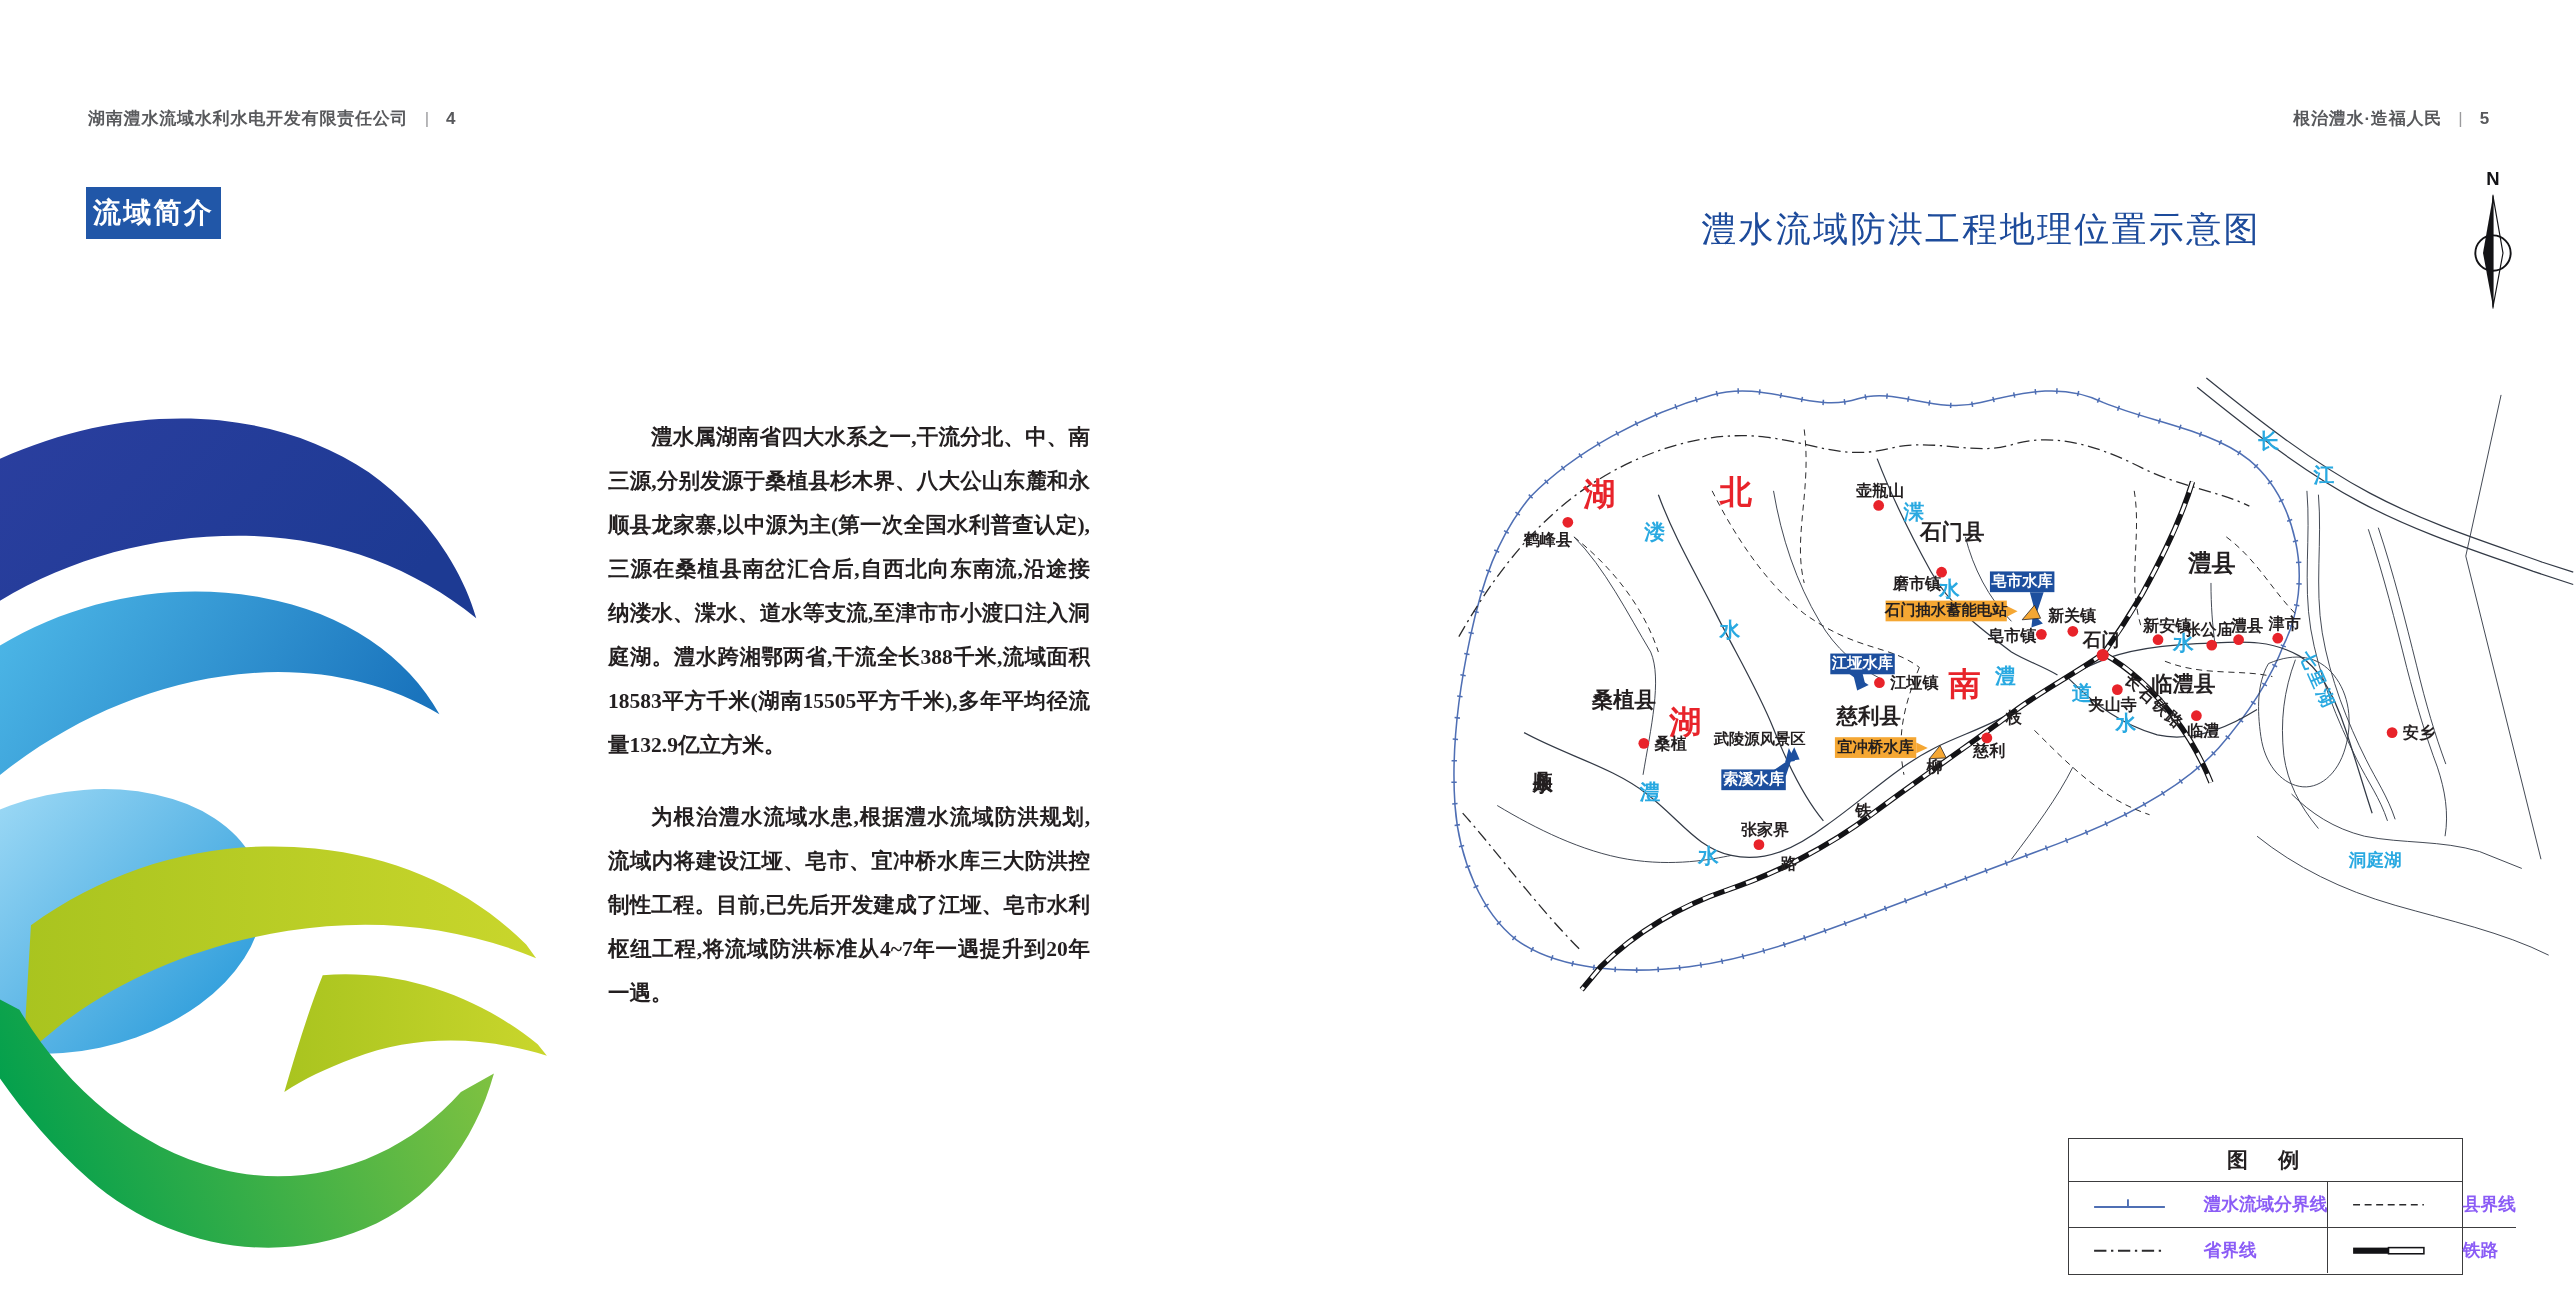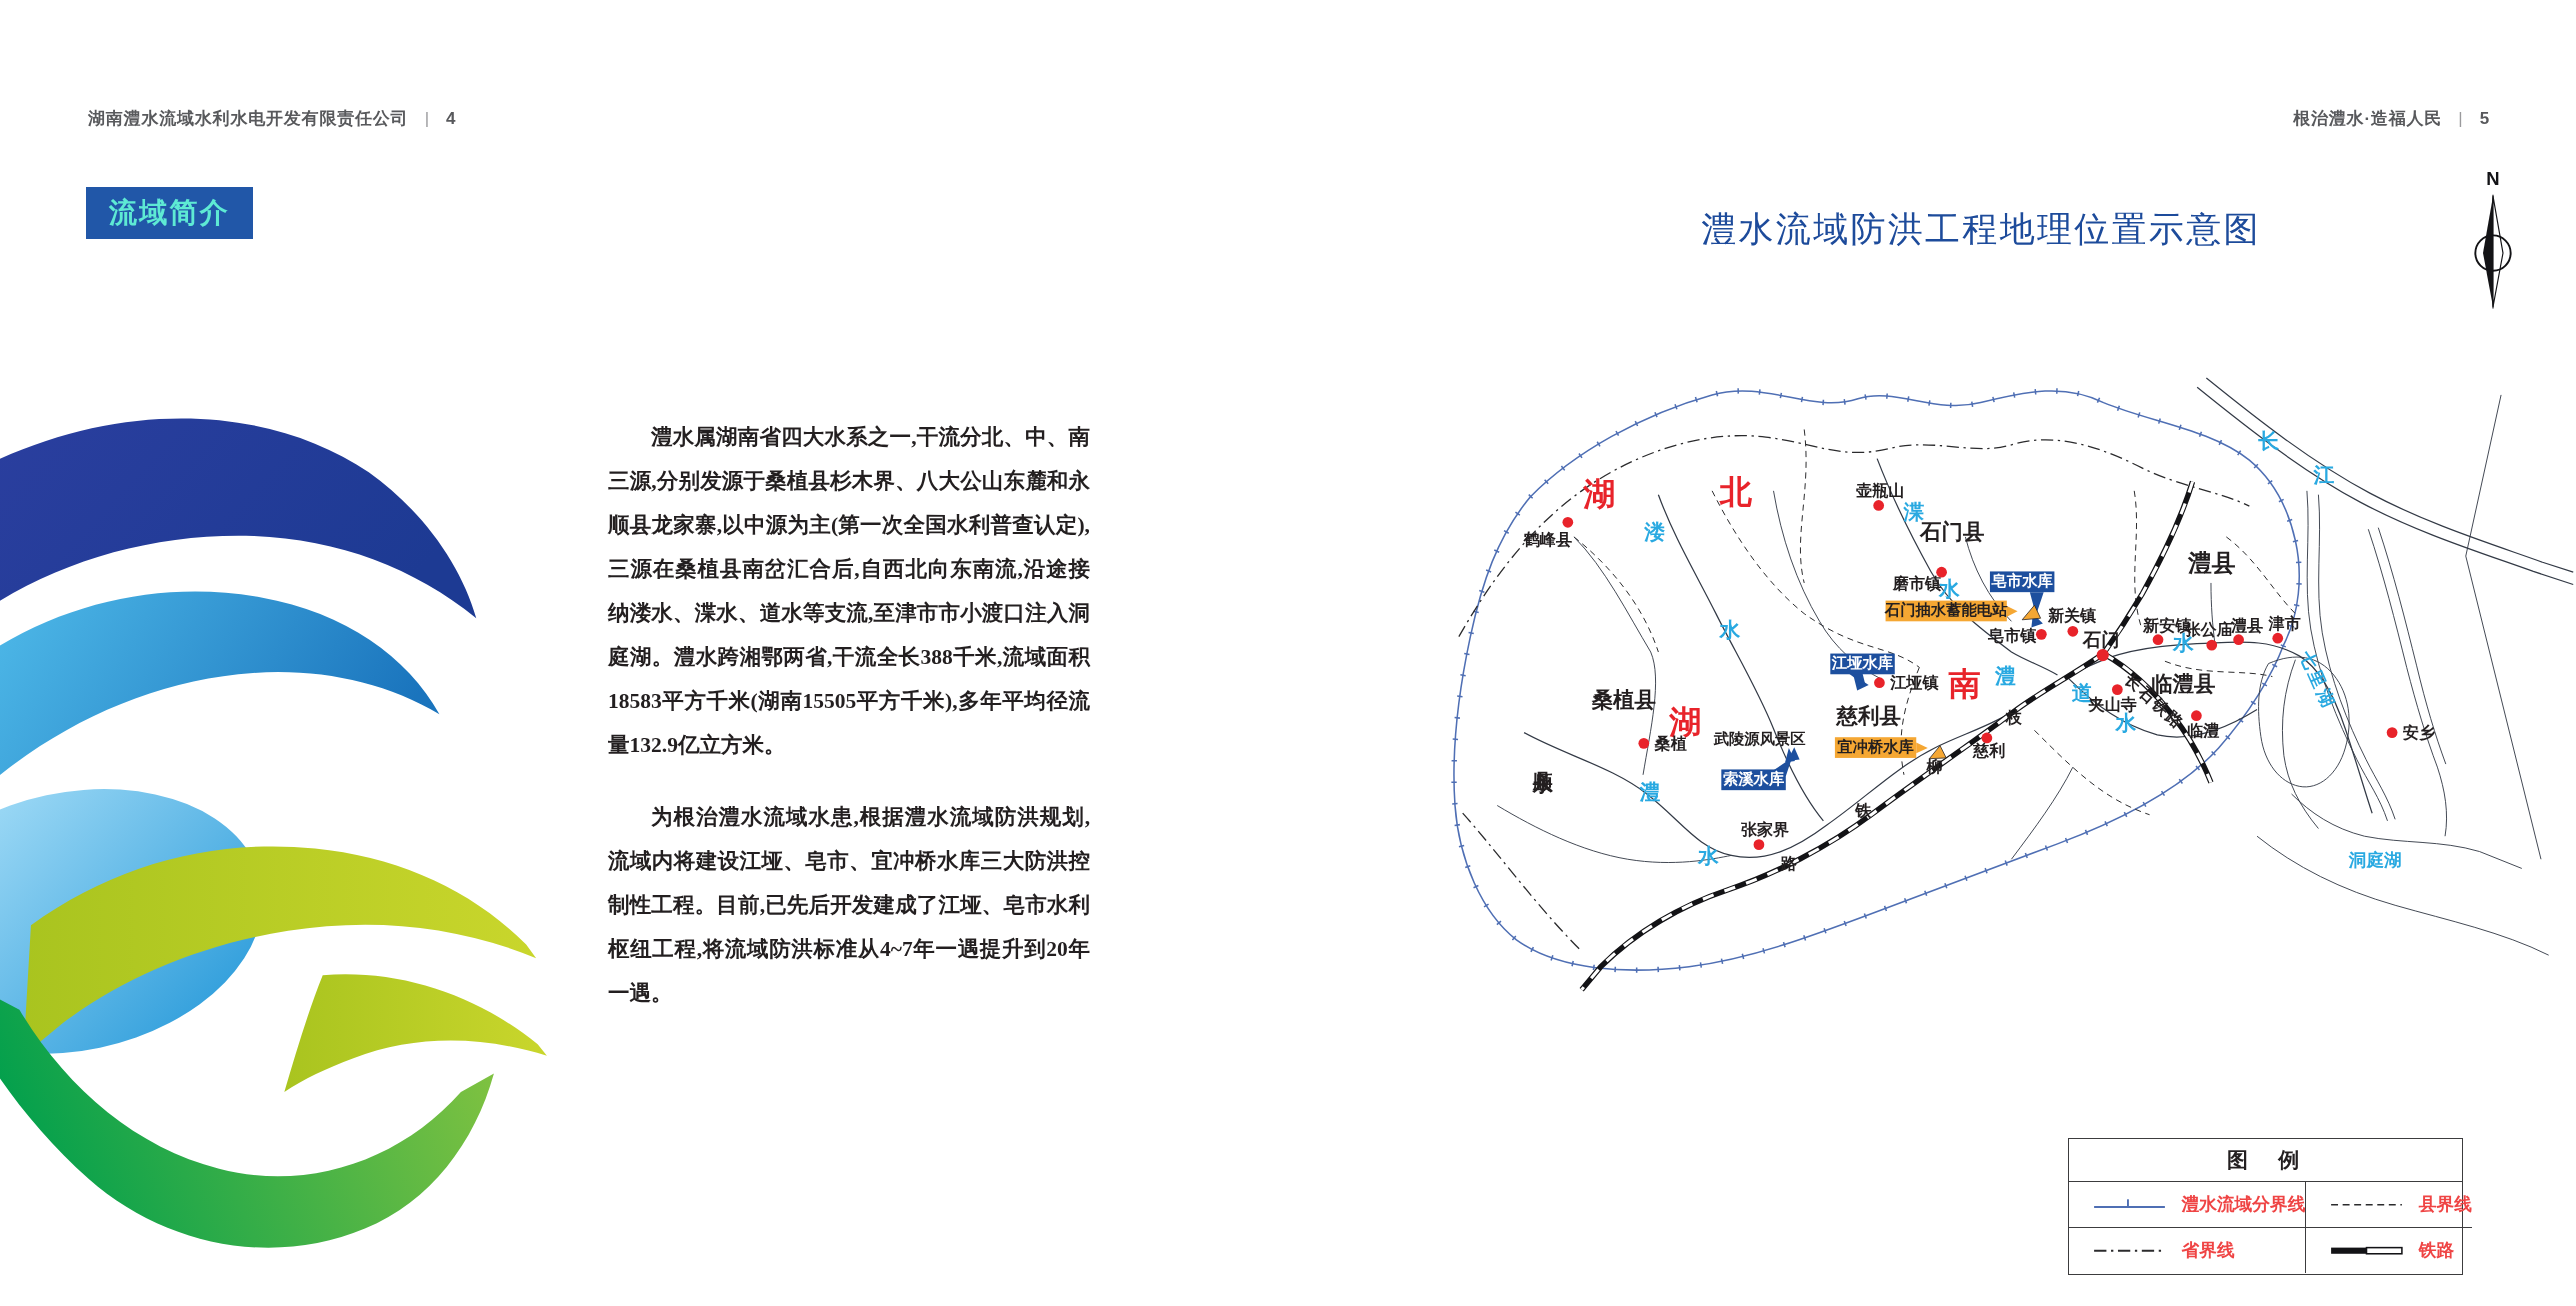--- a/index.html
+++ b/index.html
@@ -5,42 +5,42 @@
   html,body{margin:0;padding:0;background:#e8e8e8;}
   .canvas{position:relative;width:2576px;height:1306px;background:#ffffff;overflow:hidden;
           font-family:"Liberation Sans",sans-serif;}
   
   .hdr{position:absolute;top:107px;font-size:17px;font-weight:bold;color:#58595c;letter-spacing:0.8px;white-space:nowrap;}
   .hdr-left{left:88px;}
   .hdr-right{right:86px;text-align:right;}
   .hdr .div{color:#9a9a9d;font-weight:normal;margin:0 10.7px;}
   .hdr .pg{color:#58595c;}
   
-  .banner{position:absolute;left:86px;top:187px;width:167px;height:52px;background:#2157a8;
-          color:#5eead4;font-size:28px;font-weight:bold;letter-spacing:2.3px;
+  .banner{position:absolute;left:86px;top:187px;width:135px;height:52px;background:#2157a8;
+          color:#ffffff;font-size:28px;font-weight:bold;letter-spacing:2.3px;
           display:flex;align-items:center;justify-content:center;}
   
   .bodytext{position:absolute;left:608px;top:415px;width:482px;color:#231f20;
             font-family:"Liberation Serif","DejaVu Serif",serif;font-weight:bold;
             font-size:21.5px;line-height:44px;text-align:justify;}
   .bodytext p{margin:0 0 28px 0;text-indent:2em;}
   
   .maptitle{position:absolute;left:1674px;top:206px;width:614px;text-align:center;
             color:#1d4b9b;font-size:35px;font-weight:normal;letter-spacing:2.3px;}
   
   .legend{position:absolute;left:2068px;top:1138px;width:395px;height:137px;
           border:1.5px solid #3c3c3e;box-sizing:border-box;background:#fff;}
   .legend .ltitle{height:42px;border-bottom:1.5px solid #3c3c3e;display:flex;align-items:center;justify-content:center;
           font-size:21px;font-weight:bold;color:#231f20;letter-spacing:4.6px;}
   .legend .grid{display:grid;grid-template-columns:1fr 1fr;grid-template-rows:1fr 1fr;height:91px;}
   .legend .cell{display:flex;align-items:center;padding-left:21.5px;box-sizing:border-box;}
   .legend .cell.c1{border-right:1.5px solid #3c3c3e;}
   .legend .cell.r1{border-bottom:1.5px solid #3c3c3e;}
   .legend .sym{width:77px;flex:0 0 77px;margin-right:14px;}
-  .legend .lab{font-size:17.7px;font-weight:bold;color:#ef4444;white-space:nowrap;}
+  .legend .lab{font-size:17.7px;font-weight:bold;color:#8b5cf6;white-space:nowrap;margin-left:22px;}
   
   text{font-family:"Liberation Sans",sans-serif;}
   .t-town{font-size:21px;font-weight:bold;fill:#231f20;}
   .t-town-big{font-size:24px;font-weight:bold;fill:#231f20;}
   .t-county{font-size:28px;font-weight:bold;fill:#231f20;}
   .t-county-big{font-size:31px;font-weight:bold;fill:#231f20;}
   .t-county-vert{font-size:26px;font-weight:bold;fill:#231f20;writing-mode:vertical-rl;text-orientation:upright;}
   .t-prov{font-size:42px;font-weight:bold;fill:#e8232a;}
   .t-water{font-size:27px;font-weight:bold;fill:#29a9e1;}
   .t-water-sm{font-size:23px;font-weight:bold;fill:#29a9e1;}

